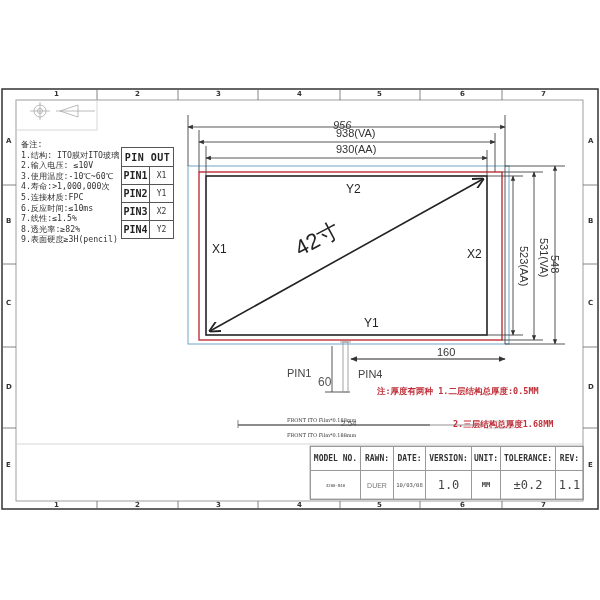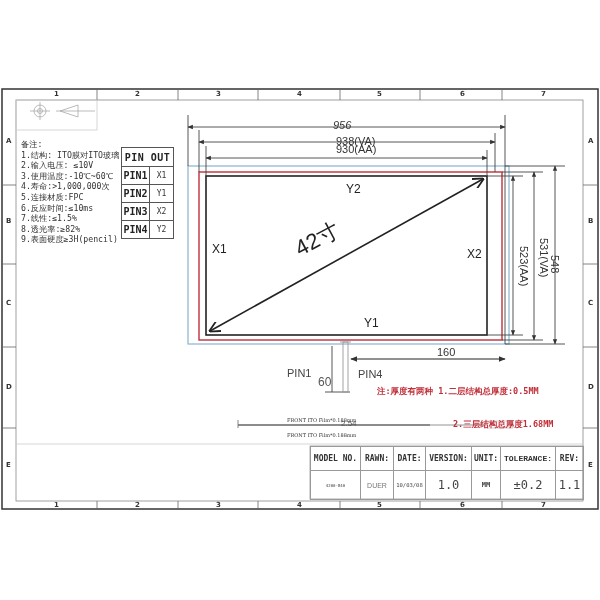--- a/index.html
+++ b/index.html
@@ -183,21 +183,21 @@
         <td class="v">X2</td>
       </tr>
   <tr>
         <td class="p">PIN4</td>
         <td class="v">Y2</td>
       </tr>
 </tbody>
   </table>
 
 <div class="t dim" style="left:333px;top:120px;font-style:italic;">956</div>
-<div class="t dim" style="left:336px;top:128px;margin-top:8px;">938(VA)</div>
+<div class="t dim" style="left:336px;top:128px;">938(VA)</div>
 <div class="t dim" style="left:336px;top:144px;">930(AA)</div>
 <div class="t dim" style="left:560px;top:255px;transform:rotate(90deg);transform-origin:0 0;">548</div>
 <div class="t dim" style="left:549px;top:238px;transform:rotate(90deg);transform-origin:0 0;">531(VA)</div>
 <div class="t dim" style="left:529px;top:246px;transform:rotate(90deg);transform-origin:0 0;">523(AA)</div>
 <div class="t dim" style="left:437px;top:347px;">160</div>
 <div class="t" style="left:318px;top:376px;font-size:12px;color:#555;">60</div>
 <div class="t" style="left:341px;top:400px;font-size:8px;color:#555;margin-top:20px;">2.54</div>
 
 <div class="t lbl" style="left:346px;top:183px;">Y2</div>
 <div class="t lbl" style="left:212px;top:243px;">X1</div>
@@ -214,21 +214,21 @@
 <div class="t film" style="left:287px;top:433px;">FRONT ITO Film*0.188mm</div>
 
 <table class="tb">
   <tbody>
       <tr class="h">
     <td style="width:49px;">MODEL NO.</td>
     <td style="width:32px;">RAWN:</td>
     <td style="width:31px;">DATE:</td>
     <td style="width:45px;">VERSION:</td>
     <td style="width:28px;">UNIT:</td>
-    <td style="width:54px;font-family:Liberation Mono, monospace;">TOLERANCE:</td>
+    <td style="width:54px;">TOLERANCE:</td>
     <td style="width:27px;">REV:</td>
   </tr>
   <tr class="d">
     <td style="font-size:4px;">4200-B40</td>
     <td style="font-size:7px;color:#777;font-family:'Liberation Sans',sans-serif;">DUER</td>
     <td style="font-size:5.5px;">10/03/08</td>
     <td>1.0</td>
     <td style="font-weight:bold;font-size:7px;">MM</td>
     <td>±0.2</td>
     <td>1.1</td>

